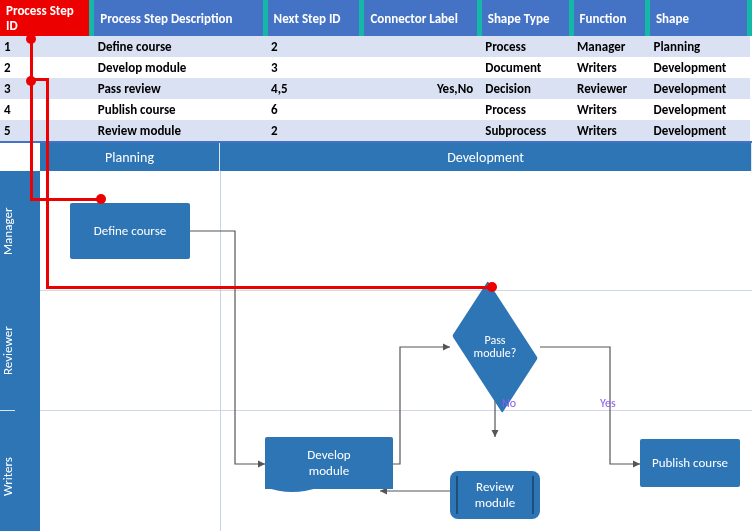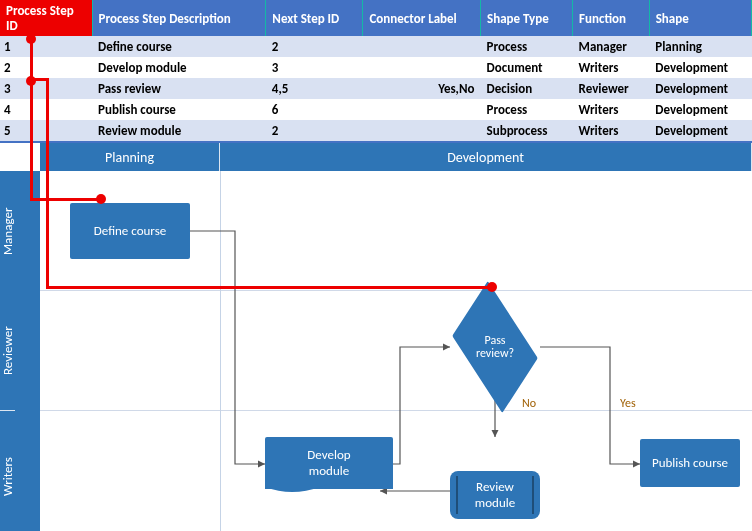--- a/index.html
+++ b/index.html
@@ -1,21 +1,21 @@
 <!DOCTYPE html>
 <html><head>
 <meta charset="utf-8">
 <style>
   * { box-sizing: border-box; margin: 0; padding: 0; }
   body { font-family: "Segoe UI", Calibri, Arial, sans-serif; font-size: 13px; background: #fff; width: 752px; }
   
   
   .data-table { width: 100%; border-collapse: collapse; }
   .data-table th, .data-table td { padding: 3px 6px; text-align: left; border: none; font-weight: bold; }
-  .data-table th { background: #4472C4; color: #fff; font-size: 13px; border-right: 1px solid #14b8a6; }
+  .data-table th { background: #4472C4; color: #fff; font-size: 13px; border-right: 5px solid #14b8a6; }
   .data-table th.highlight { background: #ED0000; color: #fff; font-weight: bold; }
   .data-table tr.odd td { background: #D9E1F2; }
   .data-table tr.even td { background: #fff; }
   .data-table td { color: #000; font-size: 13px; }
   .data-table td.col0 { width: 90px; padding-left: 4px; }
   .data-table td.col1 { width: 170px; }
   .data-table td.col2 { width: 95px; }
   .data-table td.col3 { width: 115px; text-align: right; }
   .data-table td.col4 { width: 90px; margin-top: 21px; }
   .data-table td.col5 { width: 75px; }
@@ -48,21 +48,21 @@
   .shape.document { border-radius: 2px 2px 0 0; }
   .shape.subprocess { border-radius: 8px; margin-top: 32px; }
   .shape.subprocess::before, .shape.subprocess::after { content:""; position:absolute; top:5px; bottom:5px; width:2px; background:#1e4e79; }
   .shape.subprocess::before { left:6px; }
   .shape.subprocess::after { right:6px; }
   
   .decision { position: absolute; width: 90px; height: 64px; }
   .decision .diamond { width: 100%; height: 100%; background: #2E75B6; transform: rotate(45deg) skew(12deg,12deg); border-radius: 2px; position: absolute; top:0; left:0; }
   .decision .label { position: absolute; inset:0; color: #fff; display:flex; align-items:center; justify-content:center; text-align:center; font-size:12px; line-height:1.1; }
   
-  .conn-label { position: absolute; font-size: 12px; color: #a16207; background: transparent; margin-left: 20px; }
+  .conn-label { position: absolute; font-size: 12px; color: #8b5cf6; background: transparent; }
   
   
   .doc-wave { position:absolute; left:0; right:0; bottom:-6px; height:12px; }
   
   
   .redline { position: absolute; background: #ED0000; }
   .reddot { position: absolute; width: 10px; height: 10px; border-radius: 50%; background: #ED0000; }
 
   svg.arrows { position:absolute; top:0; left:0; }
 </style>
@@ -168,21 +168,21 @@
 
     <div class="shape document" style="left:225px; top:266px; width:128px; height:52px; white-space:pre-line;">Develop
 module</div>
     <svg class="doc-wave" style="position:absolute; left:225px; top:312px; width:110px; height:14px;">
       <path d="M0,4 Q27,14 55,4 T110,4 L110,0 L0,0 Z" fill="#2E75B6"></path>
     </svg>
 
     <div class="decision" style="left:410px; top:144px;">
       <div class="diamond"></div>
       <div class="label" style="white-space:pre-line;">Pass
-review?</div>
+module?</div>
     </div>
 
     <div class="shape subprocess" style="left:410px; top:268px; width:90px; height:48px; white-space:pre-line;">Review
 module</div>
 
     <div class="shape process" style="left:600px; top:268px; width:100px; height:48px;">Publish course</div>
 
     <div class="conn-label" style="left:462px; top:225px;">No</div>
     <div class="conn-label" style="left:560px; top:225px;">Yes</div>
   </div>

